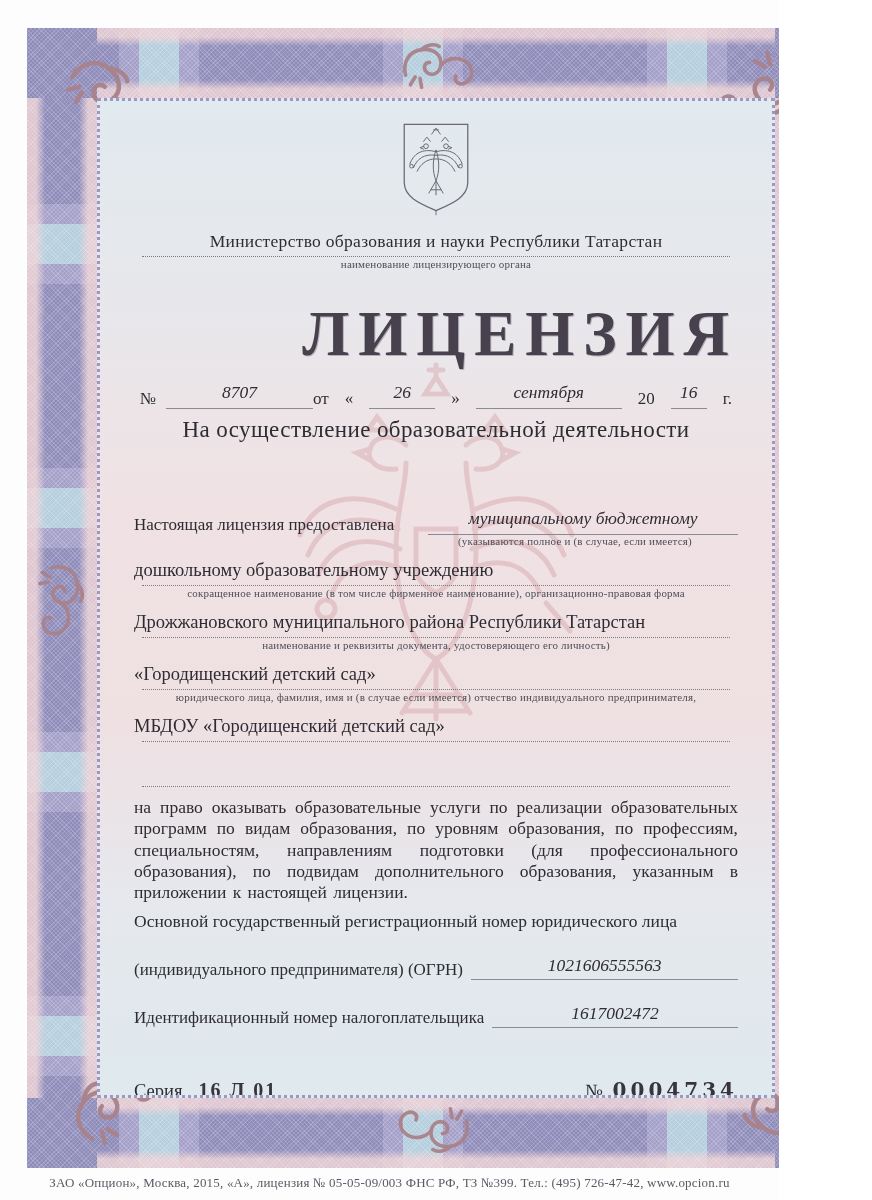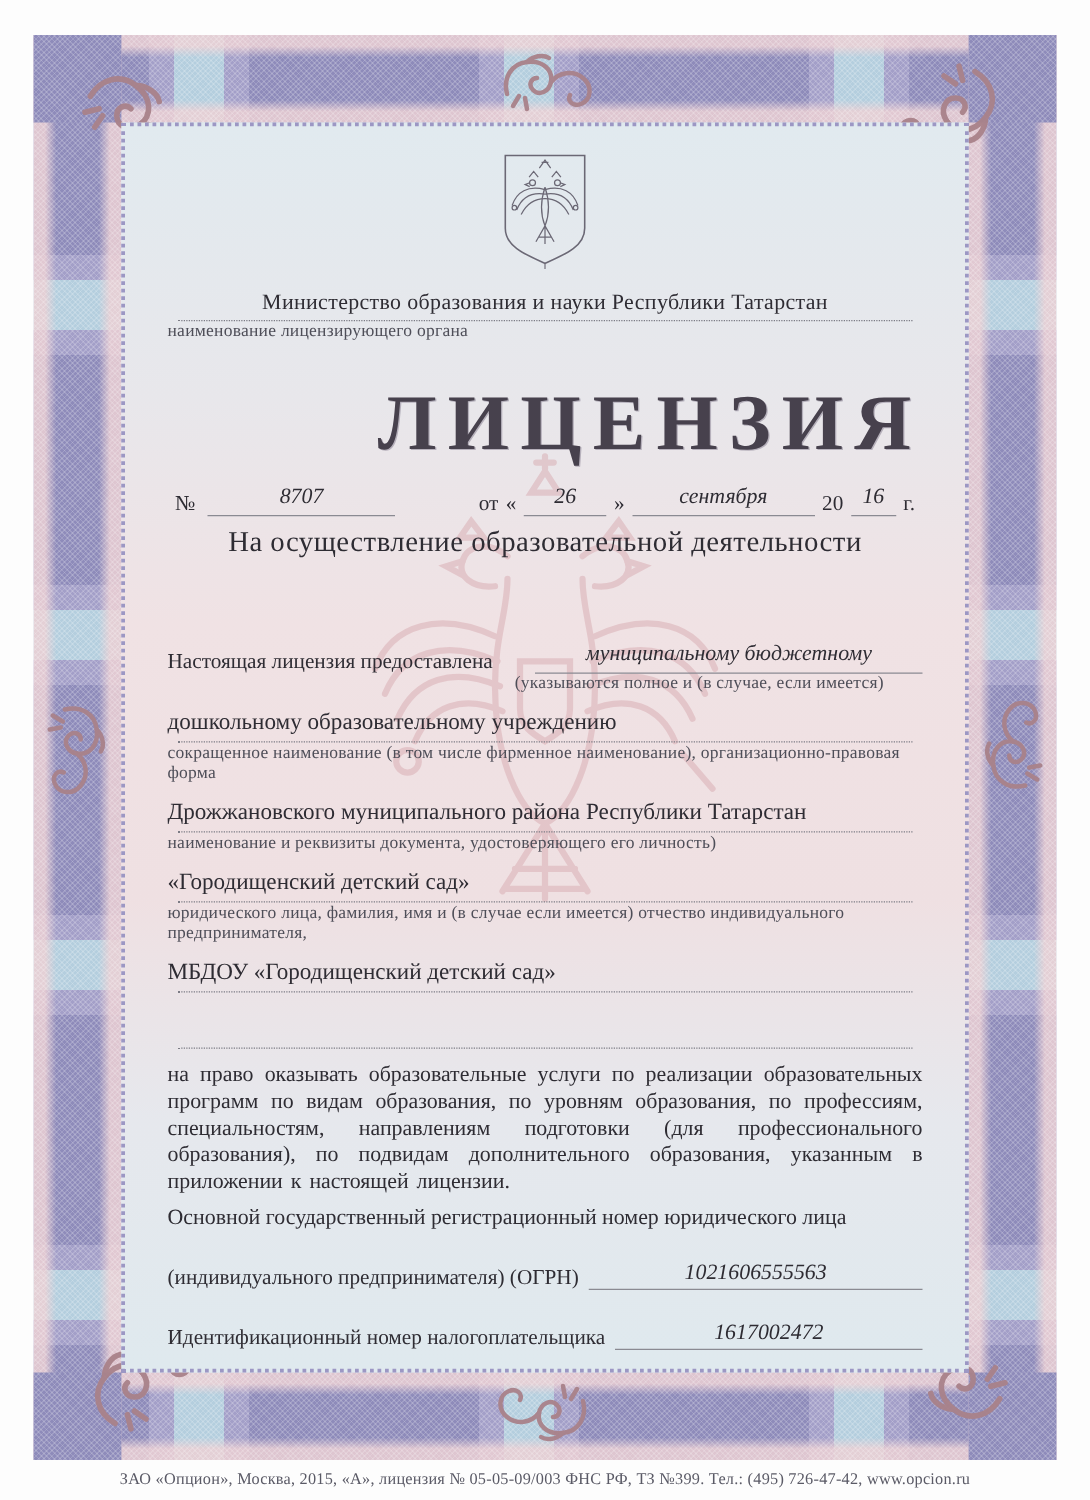--- a/index.html
+++ b/index.html
@@ -1,17 +1,17 @@
 <!DOCTYPE html>
 <html><head>
 <meta charset="utf-8">
 <style>
   * { margin:0; padding:0; box-sizing:border-box; }
   body { background:#ffffff; font-family:"Liberation Serif", serif; color:#2e2c33; }
-  .page { position:relative; width:872px; height:1200px; background:#fdfdfd; overflow:hidden; }
+  .page { position:relative; width:779px; height:1200px; background:#fdfdfd; overflow:hidden; }
 
   
   .frame { position:absolute; left:27px; top:28px; width:818px; height:1140px; }
   .edge { position:absolute; }
   .edge-top, .edge-bottom { left:0; right:0; height:70px;
     background:
       repeating-linear-gradient(45deg, rgba(255,255,255,.16) 0 1px, transparent 1px 3px),
       repeating-linear-gradient(135deg, rgba(255,255,255,.16) 0 1px, transparent 1px 3px),
       linear-gradient(180deg, rgba(236,208,212,.85) 0 9px, rgba(236,208,212,0) 18px 52px, rgba(236,208,212,.85) 61px 70px),
       repeating-linear-gradient(90deg, #8e8bba 0 92px, #a39fc8 92px 112px, #b4cede 112px 152px, #a39fc8 152px 172px, #8e8bba 172px 264px);
@@ -49,34 +49,34 @@
     background: linear-gradient(180deg,#e1eaef 0%, #e8e7eb 22%, #f0e2e4 40%, #efe0e2 62%, #e6e8ed 80%, #dfe9ee 100%);
   }
   .watermark { position:absolute; left:50%; top:258px; transform:translateX(-50%); opacity:.5; pointer-events:none; }
 
   .content { position:absolute; inset:0; padding:12px 34px 0; overflow:hidden; }
 
   .emblem { display:block; margin:6px auto 0; }
 
   .ministry { margin-top:14px; text-align:center; font-size:17.5px; letter-spacing:.3px; }
   .rule { border-bottom:1px dotted #7b7b84; height:1px; margin:4px 8px 1px; }
-  .caption { font-size:14px; color:#4e4e58; letter-spacing:.2px; }
+  .caption { text-align:center; font-size:11px; color:#4e4e58; letter-spacing:.2px; }
 
   .doc-title { margin-top:28px; text-align:right; font-size:63px; font-weight:bold;
     letter-spacing:9px; color:#47414d; font-family:"Liberation Serif", serif;
     text-shadow:1px 1px 0 rgba(120,110,130,.45); }
 
   .row { display:flex; align-items:flex-end; font-size:17px; }
   .num-row { margin:16px 6px 0; }
   .blank { display:inline-block; border-bottom:1px solid #8a8a92; text-align:center; }
   .blank .val { position:relative; top:-5px; display:inline-block; font-size:17.5px;font-style:italic; }
   .num-sign { margin-right:10px; }
   .blank-number { width:150px; }
   .spacer { flex:1; }
-  .date-group { display:flex; align-items:flex-end; gap:6px; }
+  .date-group { display:flex; align-items:flex-end; gap:16px; }
   .blank-day { width:66px; } .blank-month { width:146px; } .blank-year { width:36px; }
 
   .subtitle { margin-top:8px; text-align:center; font-size:23px; letter-spacing:.4px; }
 
   .granted-row { margin-top:70px;gap:22px; }
   .granted-row .label { white-space:nowrap; margin-right:12px; }
   .granted-row .blank { flex:1;text-align:center; }
   .caption-right { margin-left:46%; }
 
   .field { margin-top:13px; }

